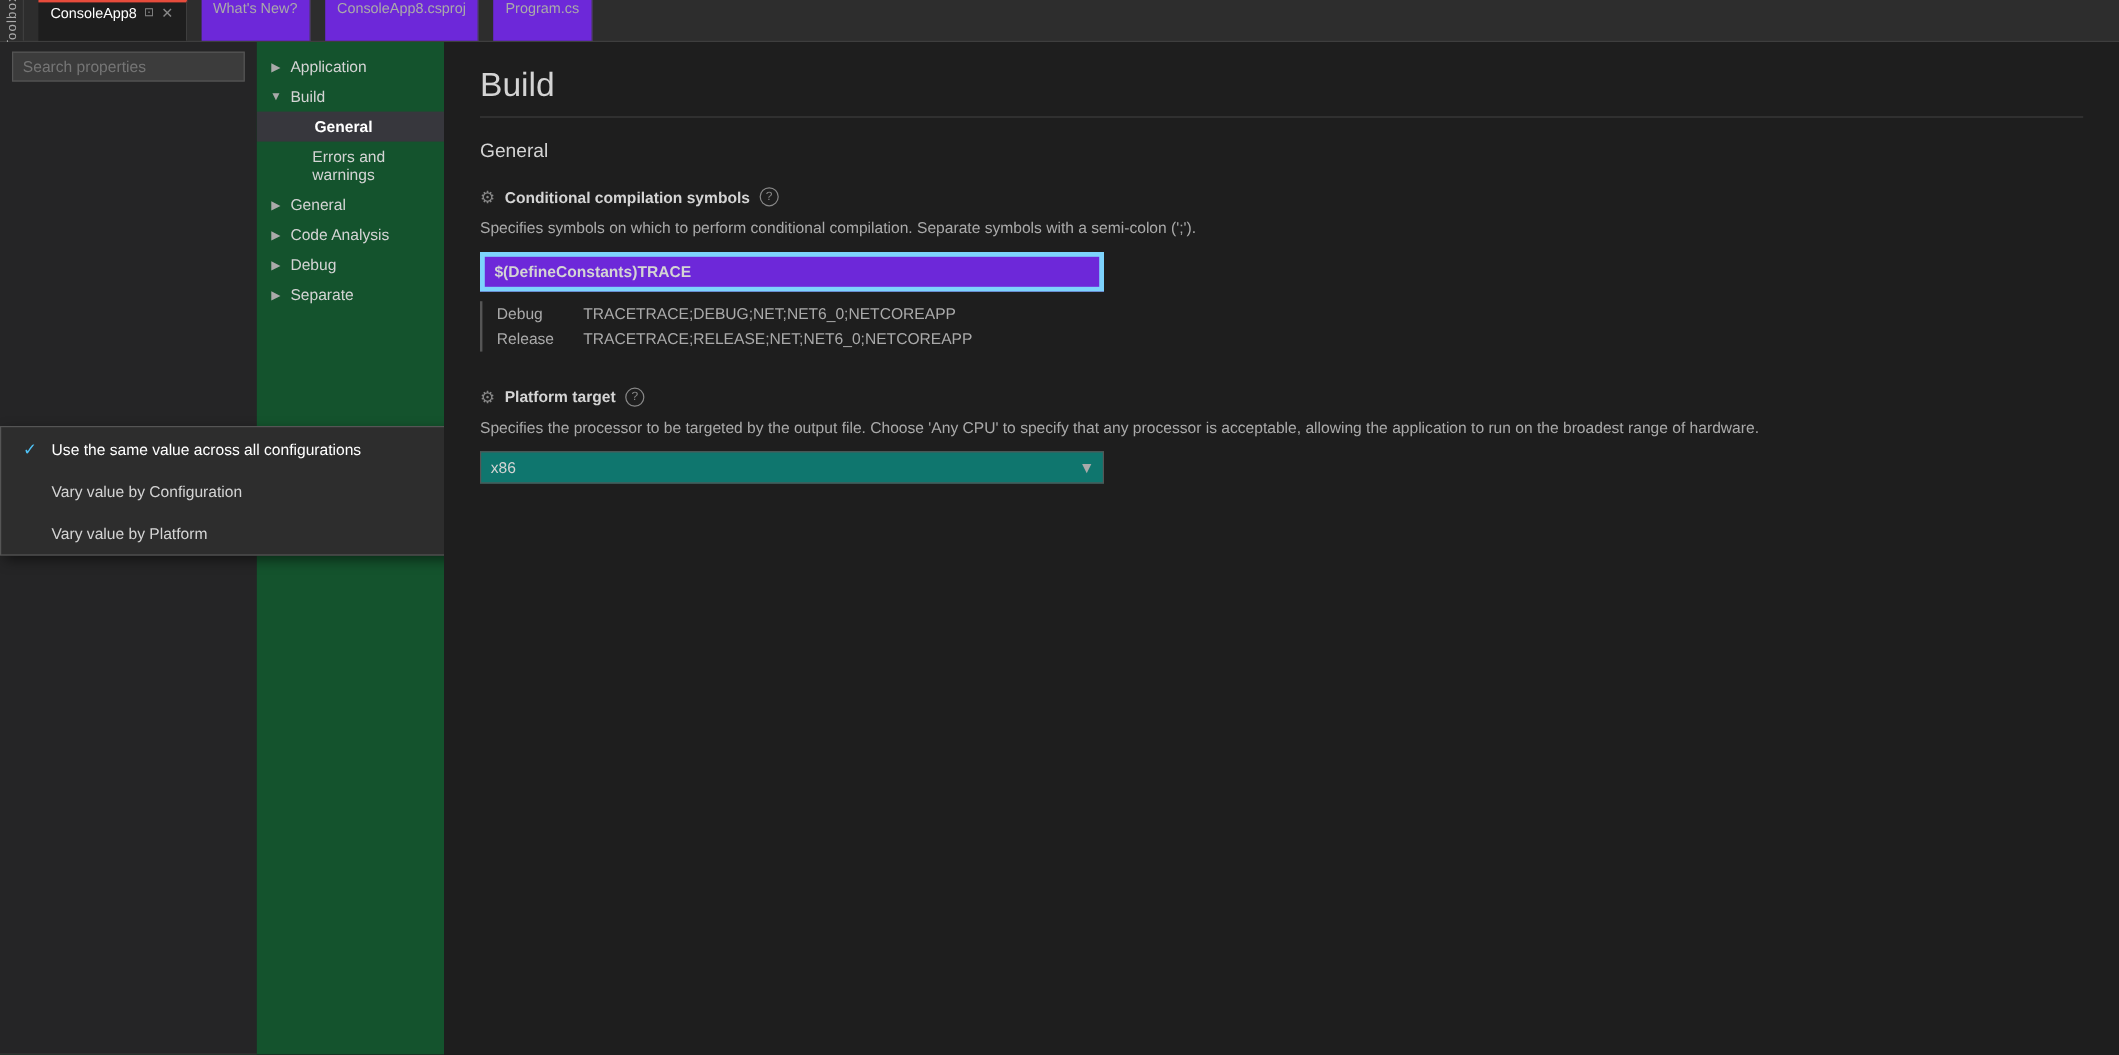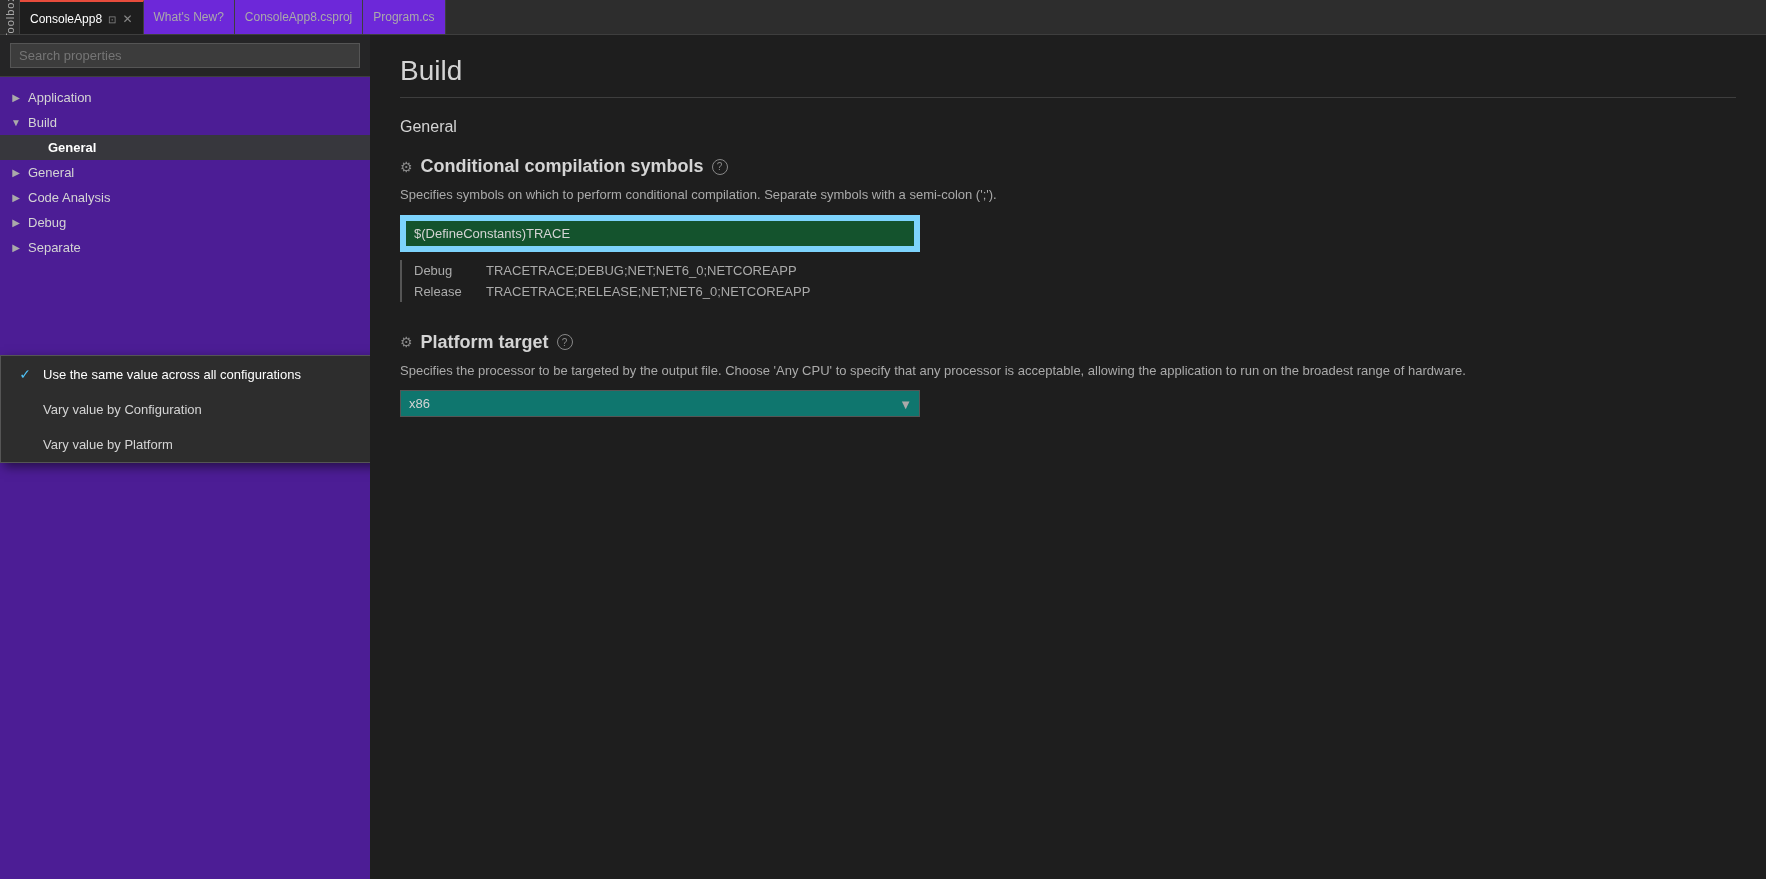--- a/index.html
+++ b/index.html
@@ -35,27 +35,27 @@
     }
     .toolbox-label {
       color: #aaa;
       font-size: 11px;
       writing-mode: vertical-rl;
       transform: rotate(180deg);
       letter-spacing: 1px;
     }
     .tab {
       display: flex;
-      align-items: center;
       padding: 0 10px;
       font-size: 12px;
       cursor: pointer;
       gap: 6px;
       border-right: 1px solid #3e3e3e;
       white-space: nowrap;
+      margin-left: 12px;
     }
     .tab.active {
       background: #1e1e1e;
       color: #fff;
       border-top: 2px solid #e74c3c;
       padding-top: 2px;
     }
     .tab.inactive {
       background: #6d28d9;
       color: #aaa;
@@ -74,23 +74,23 @@
     
     .main-area {
       display: flex;
       flex: 1;
       overflow: hidden;
     }
 
     
     .sidebar {
       width: 370px;
-      background: #4c1d95;
-      display: flex;
-      flex-direction: column;
+      background: #14532d;
+      display: flex;
+      flex-direction: row;
       flex-shrink: 0;
       overflow: hidden;
       position: relative;
     }
 
     
     .search-box {
       padding: 8px 10px;
       background: #252526;
       border-bottom: 1px solid #3e3e3e;
@@ -194,21 +194,21 @@
     }
 
     .property-header {
       display: flex;
       align-items: center;
       gap: 8px;
       margin-bottom: 8px;
     }
     .property-label {
       font-weight: 700;
-      font-size: 18px;
+      font-size: 13px;
       color: #d4d4d4;
       text-align: center;
     }
     .gear-icon {
       color: #888;
       font-size: 14px;
     }
     .help-icon {
       width: 16px;
       height: 16px;
@@ -221,28 +221,29 @@
       color: #888;
       cursor: pointer;
     }
     .property-desc {
       color: #aaa;
       font-size: 13px;
       margin-bottom: 10px;
       line-height: 1.5;
     }
     .property-input {
-      background: #14532d;
-      border: 6px solid #7dd3fc;
+      background: #6d28d9;
+      border: 4px solid #7dd3fc;
       color: #d4d4d4;
       padding: 5px 8px;
       font-size: 13px;
       width: 100%;
       max-width: 520px;
       outline: none;
+      font-weight: bold;
     }
 
     .config-values {
       border-left: 2px solid #555;
       padding-left: 12px;
       margin-top: 8px;
     }
     .config-row {
       display: flex;
       gap: 12px;
@@ -321,20 +322,24 @@
           <span class="chevron">▶</span>
           <span>Application</span>
         </div>
         <div class="nav-item">
           <span class="chevron">▼</span>
           <span>Build</span>
         </div>
         <div class="nav-item indent1 selected">
           <span style="width: 12px; display: inline-block;"></span>
           <span>General</span>
+        </div>
+        <div class="nav-item indent1">
+          <span style="width: 12px; display: inline-block;"></span>
+          <span>Errors and warnings</span>
         </div>
         <div class="nav-item">
           <span class="chevron">▶</span>
           <span>General</span>
         </div>
         <div class="nav-item">
           <span class="chevron">▶</span>
           <span>Code Analysis</span>
         </div>
         <div class="nav-item">

